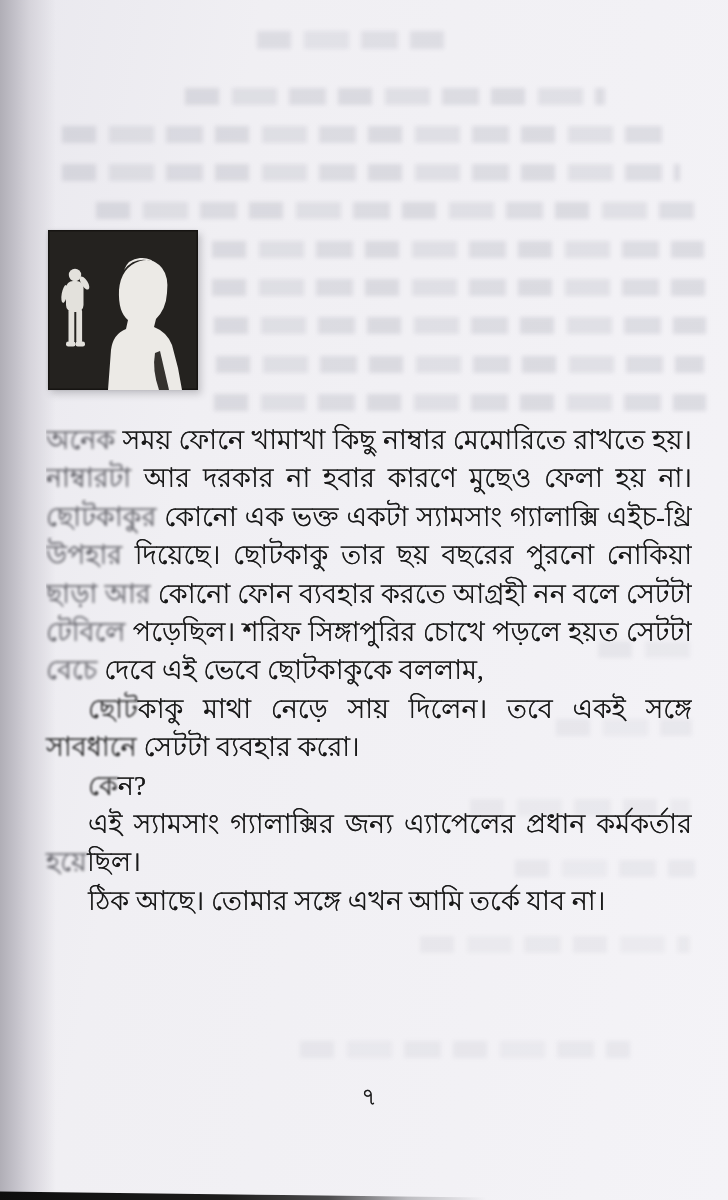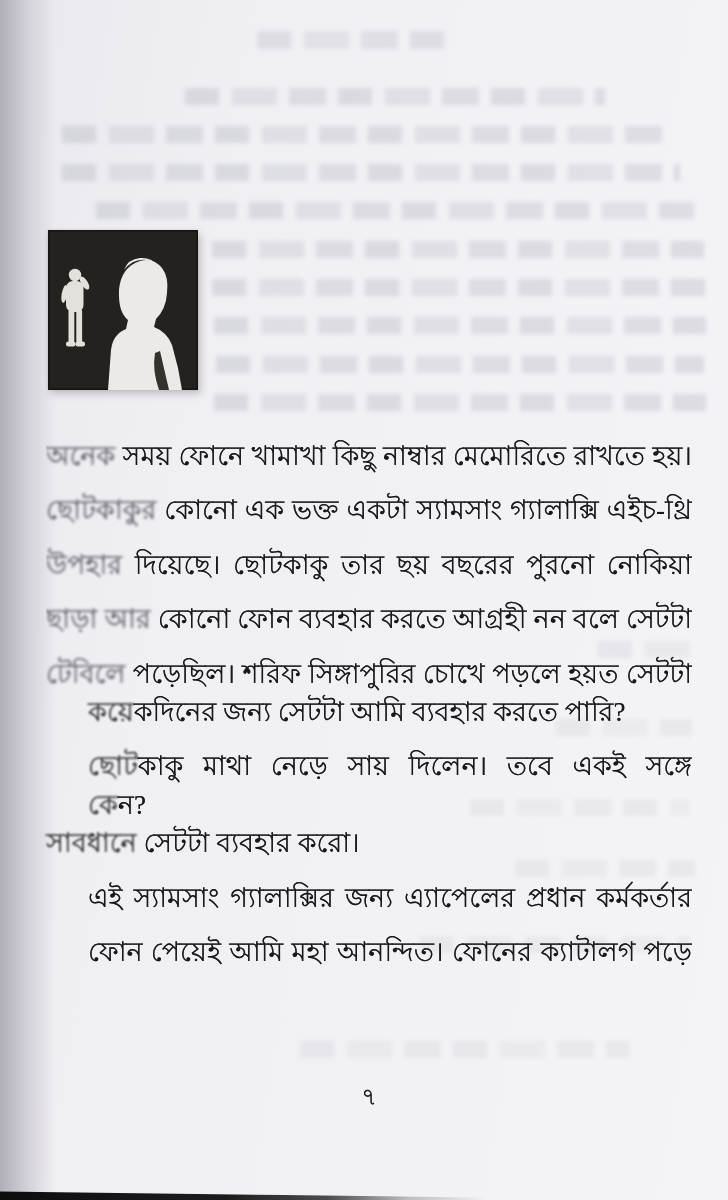--- a/index.html
+++ b/index.html
@@ -57,21 +57,21 @@
   
   .text-block{
     position:absolute;left:46px;top:421px;width:646px;
     color:#191919;
   }
   .line{
     font-size:27px;line-height:38.4px;height:38.4px;
     white-space:nowrap;overflow:visible;
     text-shadow:0 0 .5px rgba(25,25,25,.75);
   }
-  .jl{white-space:normal;text-align:justify;text-align-last:justify;overflow:hidden;margin-top:16px;}
+  .jl{white-space:normal;text-align:justify;text-align-last:justify;overflow:hidden;}
   .indent{padding-left:42px;}
   .jl.indent{padding-left:0;text-indent:42px;}
   .smudge{filter:blur(1.5px);opacity:.78;color:#3c3c44;}
   .smudge-light{filter:blur(.8px);opacity:.9;}
   .page-num{
     position:absolute;left:46px;top:1078px;width:646px;
     text-align:center;font-size:24px;color:#1c1c1c;
     text-shadow:0 0 .4px rgba(25,25,25,.7);
   }
 </style>
@@ -125,29 +125,31 @@
                  Q70 82 71 60 Q73 37 92 31 Q105 27 114 38 Q121 47 119 63
                  Q118 79 108 89 L106 97 Q119 102 124 115 L130 138 L134 160 Z"></path>
         <path fill="#eceae6" d="M76 40 q4 -11 16 -12 q11 -1 17 7 q-4 -4 -10 -5 q-14 -2 -23 10 z"></path>
         <path fill="#24221f" d="M112 121 L121 160 L111 160 Q104 140 107 123 Z" opacity="0.92"></path>
       </g>
     </svg>
   </div>
 
   <div class="text-block">
     <div class="line jl"><span class="smudge">অনেক</span><span> সময় ফোনে খামাখা কিছু নাম্বার মেমোরিতে রাখতে হয়।</span></div>
+    <div class="line jl"><span class="smudge">নাম্বারটা</span><span> আর দরকার না হবার কারণে মুছেও ফেলা হয় না।</span></div>
     <div class="line jl"><span class="smudge">ছোটকাকুর</span><span> কোনো এক ভক্ত একটা স্যামসাং গ্যালাক্সি এইচ-থ্রি ফোর</span></div>
     <div class="line jl"><span class="smudge">উপহার</span><span> দিয়েছে। ছোটকাকু তার ছয় বছরের পুরনো নোকিয়া ফোন</span></div>
     <div class="line jl"><span class="smudge">ছাড়া আর</span><span> কোনো ফোন ব্যবহার করতে আগ্রহী নন বলে সেটটা এমনি</span></div>
     <div class="line jl"><span class="smudge">টেবিলে</span><span> পড়েছিল। শরিফ সিঙ্গাপুরির চোখে পড়লে হয়ত সেটটা নিয়ে</span></div>
-    <div class="line indent"><span class="smudge-light">কয়ে</span><span>কদিনের জন্য সেটটা আমি ব্যবহার করতে পারি?</span></div>
+    <div class="line"><span class="smudge">বেচে</span><span> দেবে এই ভেবে ছোটকাকুকে বললাম,</span></div>
     <div class="line jl indent"><span class="smudge-light">ছোট</span><span>কাকু মাথা নেড়ে সায় দিলেন। তবে একই সঙ্গে বললেন,</span></div>
+    <div class="line"><span class="smudge-light">সাবধানে</span><span> সেটটা ব্যবহার করো।</span></div>
     <div class="line indent"><span class="smudge-light">কে</span><span>ন?</span></div>
-    <div class="line"><span class="smudge-light">সাবধানে</span><span> সেটটা ব্যবহার করো।</span></div>
     <div class="line jl indent"><span></span><span>এই স্যামসাং গ্যালাক্সির জন্য এ্যাপেলের প্রধান কর্মকর্তার মৃত্যু</span></div>
-    <div class="line jl indent"><span></span><span>ফোন পেয়েই আমি মহা আনন্দিত। ফোনের ক্যাটালগ পড়ে</span></div>
+    <div class="line"><span class="smudge">হয়ে</span><span>ছিল।</span></div>
+    <div class="line indent"><span></span><span>ঠিক আছে। তোমার সঙ্গে এখন আমি তর্কে যাব না।</span></div>
   </div>
 
   <div class="page-num">৭</div>
 
   <div class="edge-strip"></div>
 
 </div>
 
 </body></html>

